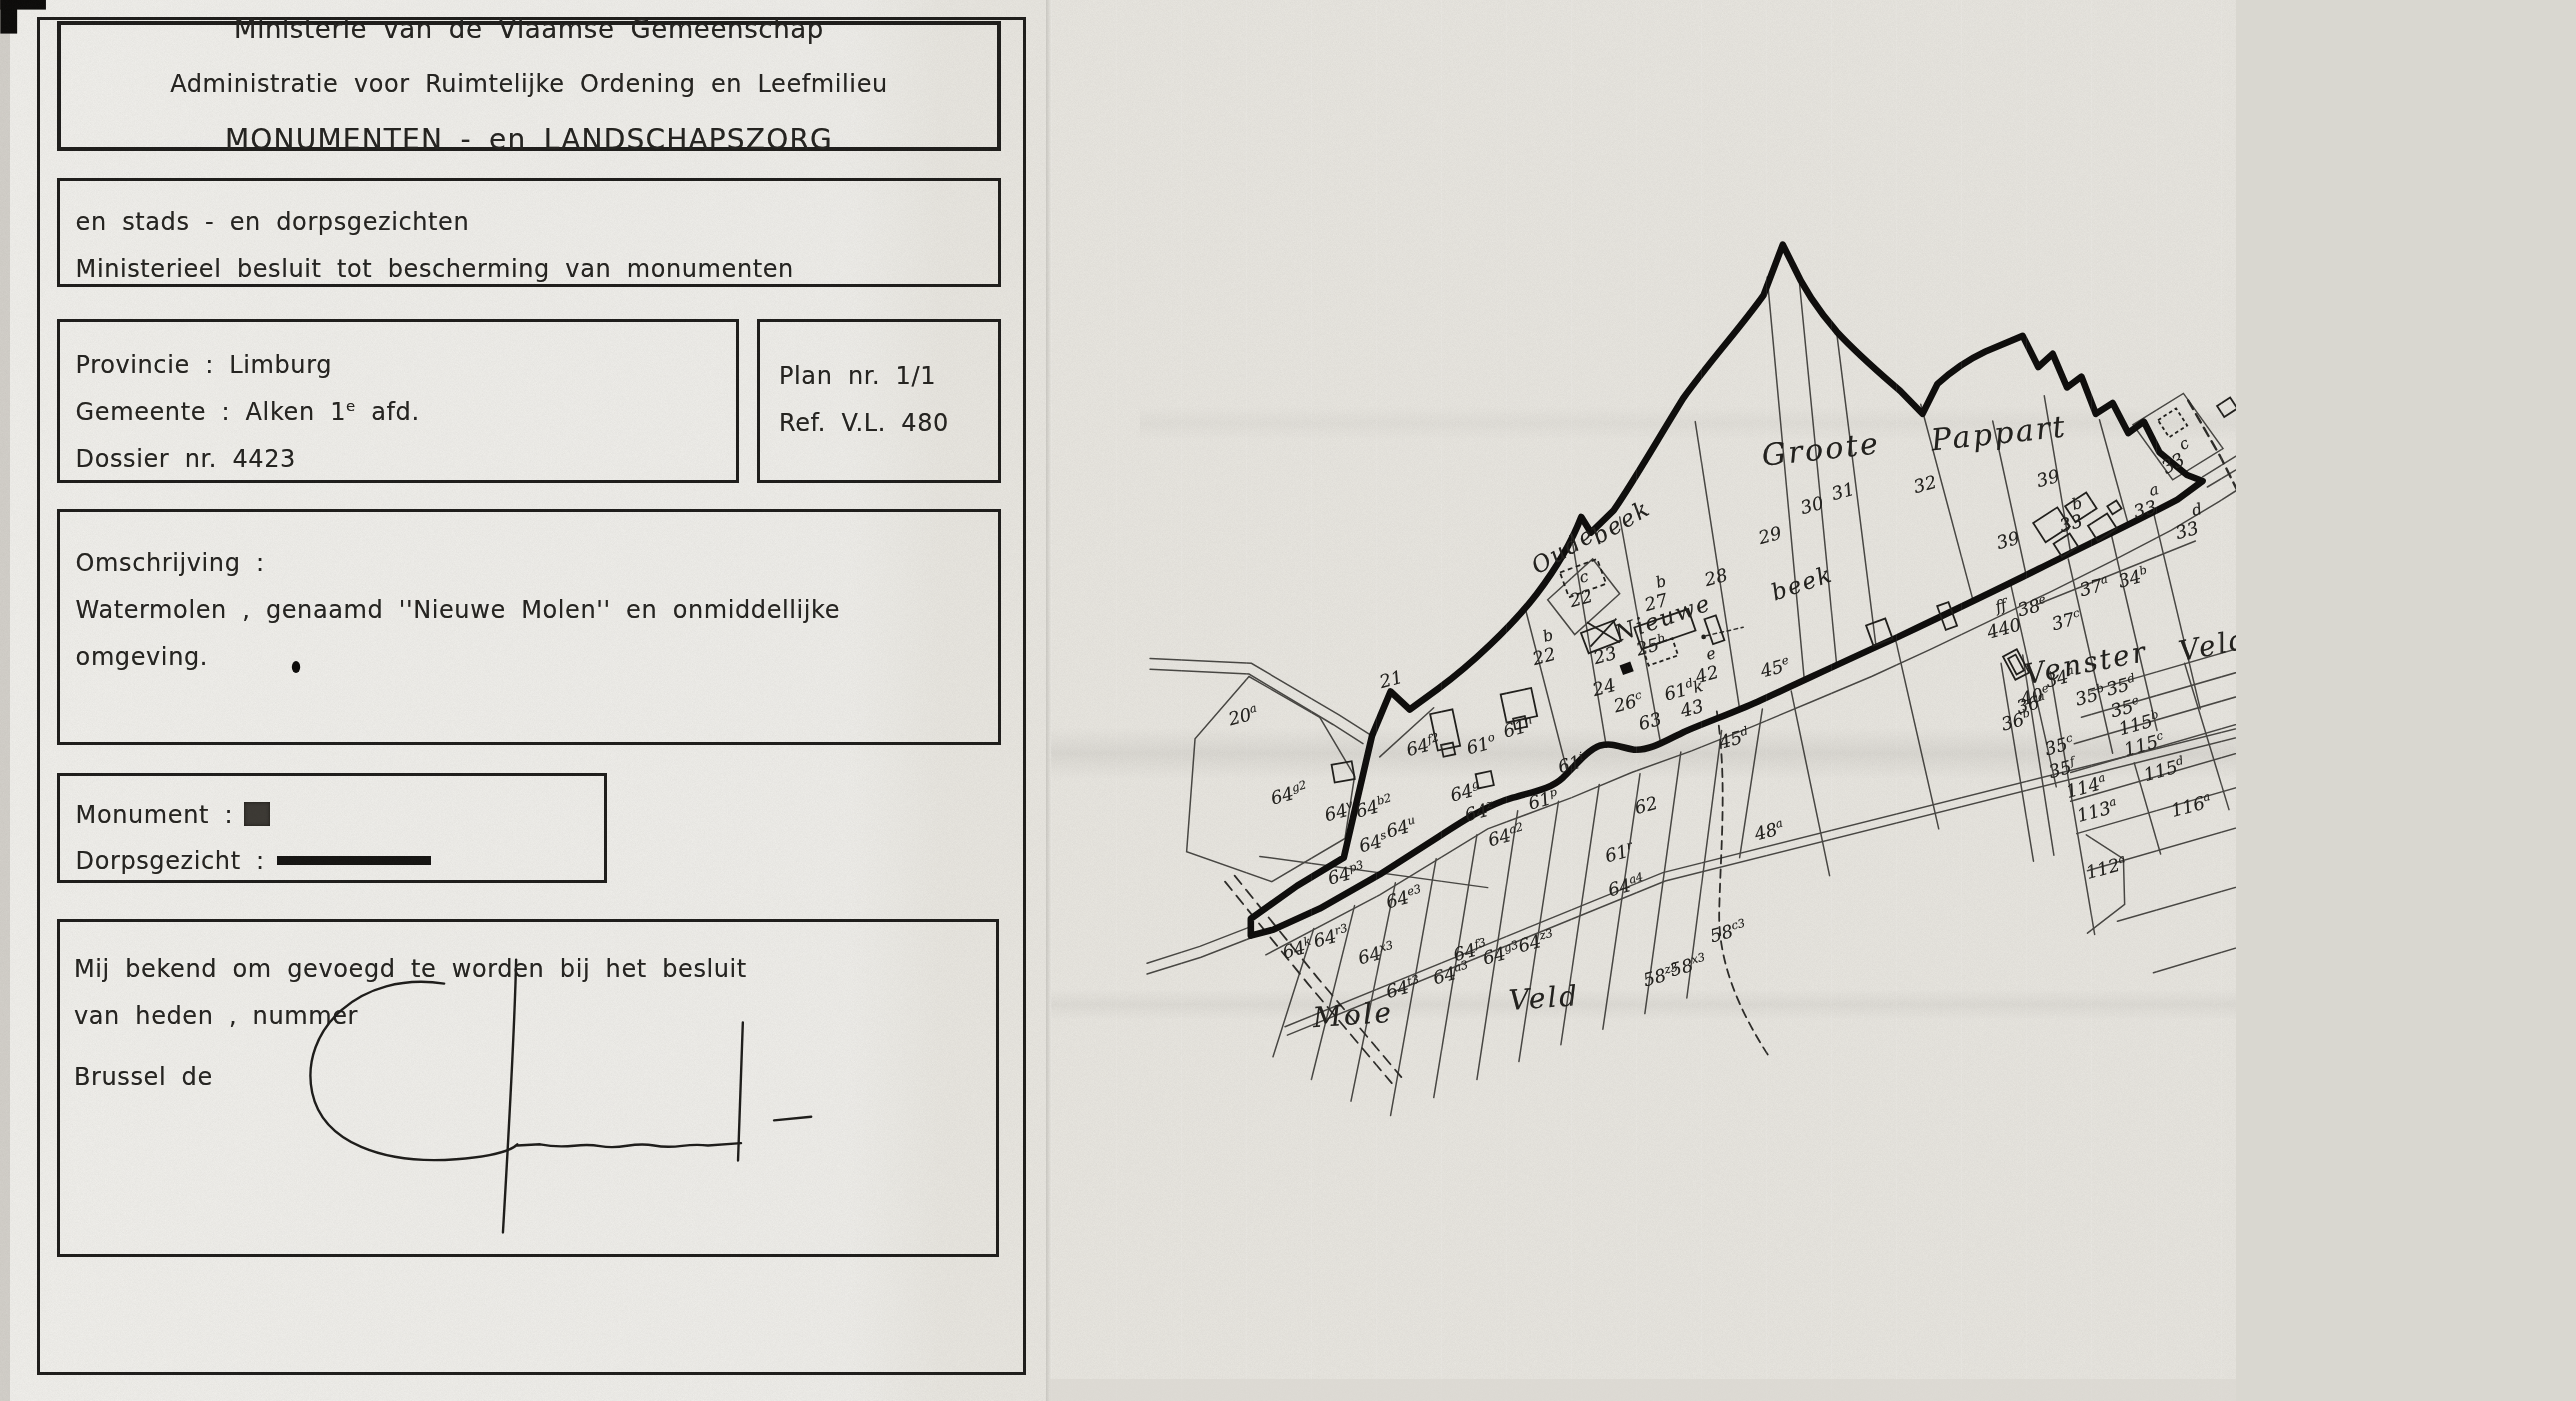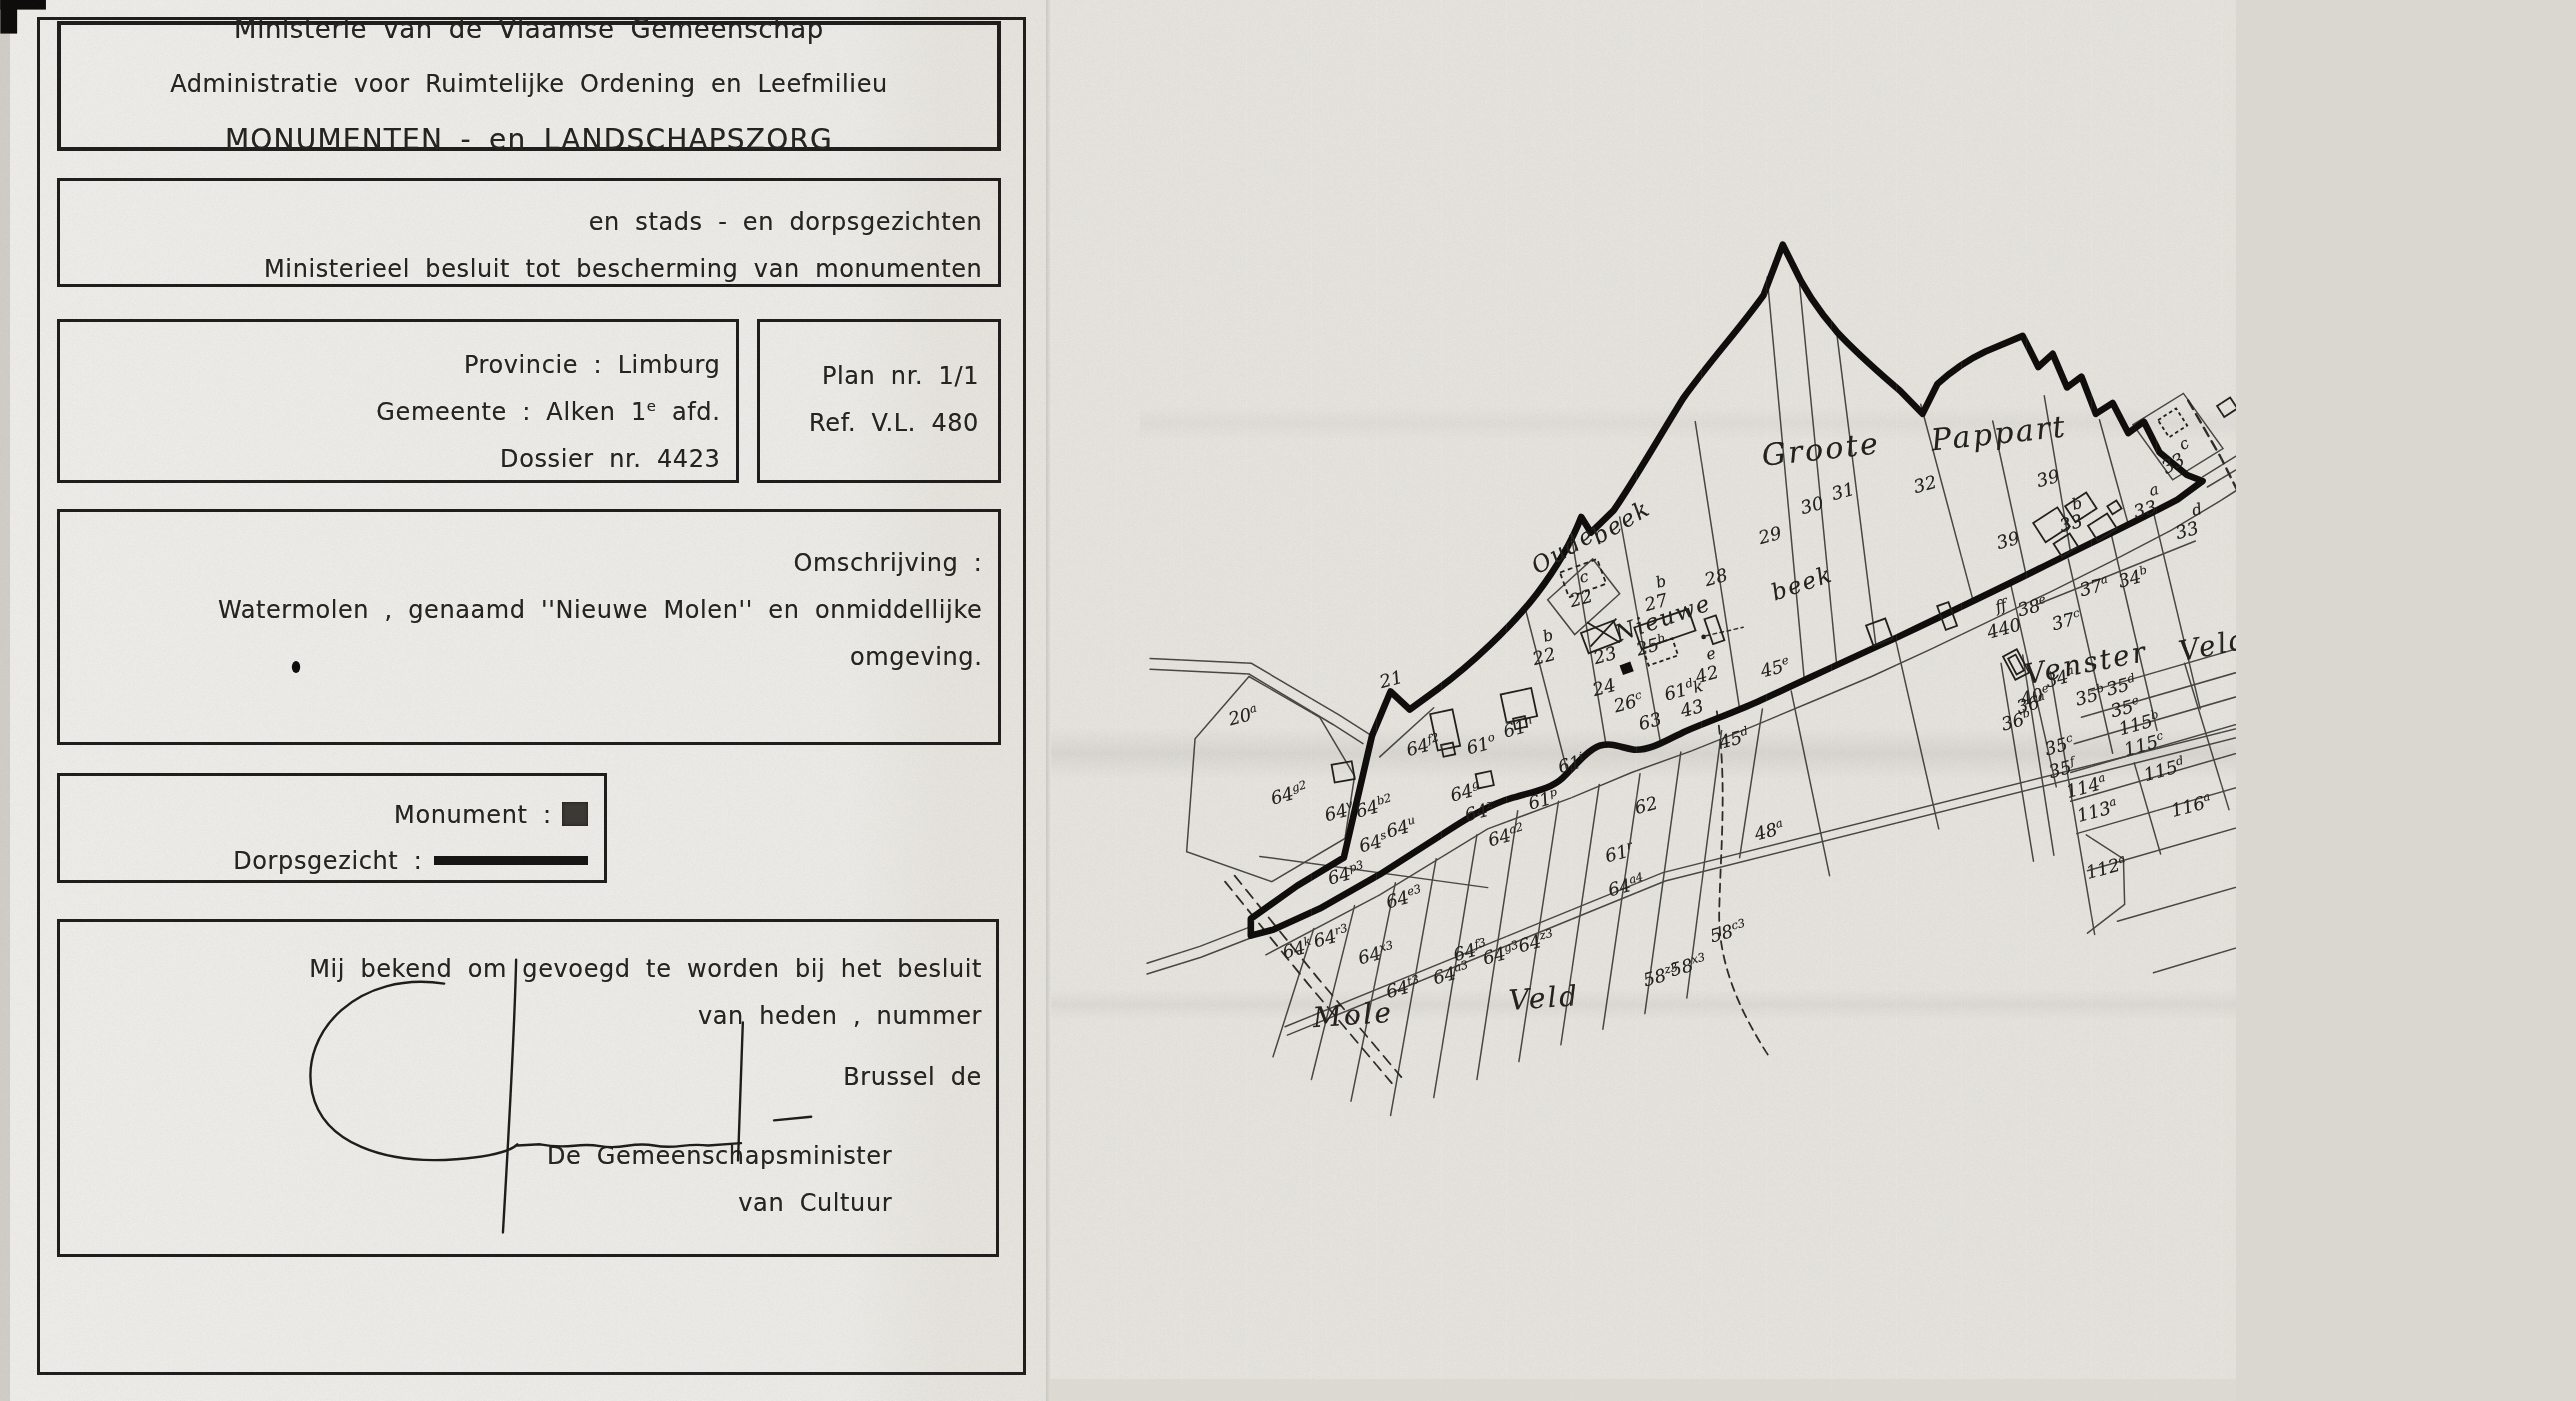--- a/index.html
+++ b/index.html
@@ -1,18 +1,18 @@
 <!DOCTYPE html>
 <html style="font-size:9.6px"><head>
 <meta charset="utf-8">
 <style>
   html,body{margin:0;padding:0;}
   body{width:2576px;height:1401px;background:#d9d7d0;font-family:"DejaVu Sans",sans-serif;}
   #page{position:relative;width:2236px;height:1401px;overflow:hidden;
-        background:linear-gradient(90deg,#f1f0ec 0%,#efeeea 38%,#e9e7e1 42%,#e8e6e0 100%);text-align:right;}
+        background:linear-gradient(90deg,#f1f0ec 0%,#efeeea 38%,#e9e7e1 42%,#e8e6e0 100%);}
   
   .edge-strip-left{position:absolute;left:0;top:0;width:9.6px;height:1401px;background:#c9c7c0;opacity:.75;}
   .seam{position:absolute;left:1046px;top:0;width:4.8px;height:1401px;
         background:linear-gradient(90deg,rgba(60,58,52,.16),rgba(60,58,52,0));}
   .streaks{position:absolute;left:1051px;top:0;width:1479px;height:1401px;pointer-events:none;opacity:.5;
         background:repeating-linear-gradient(90deg,rgba(255,255,255,.16) 0 1.2px,rgba(255,255,255,0) 1.2px 65px);}
   .crease1{position:absolute;left:1051px;top:727px;width:1476px;height:52px;
         background:linear-gradient(180deg,rgba(40,38,34,0),rgba(40,38,34,.07),rgba(40,38,34,0));}
   .crease2{position:absolute;left:1051px;top:989px;width:1476px;height:31px;
         background:linear-gradient(180deg,rgba(40,38,34,0),rgba(40,38,34,.05),rgba(40,38,34,0));}
@@ -92,24 +92,20 @@
   <div class="box" id="box-legend">
     <div class="ft"><span>Monument :</span><span class="mon-square"></span></div>
     <div class="ft"><span>Dorpsgezicht :</span><span class="dg-line"></span></div>
   </div>
 
 
   <div class="box" id="box-sign">
     <div class="ft">Mij bekend om gevoegd te worden bij het besluit</div>
     <div class="ft">van heden , nummer</div>
     <div class="ft" style="margin-top:14.4px;">Brussel de</div>
-    <div class="sign-block">
-      <div class="ft">De Gemeenschapsminister</div>
-      <div class="ft">van Cultuur</div>
-    </div>
   </div>
 
   <svg width="2576" height="1401" viewBox="0 0 4294 2336" style="position:absolute;left:0;top:0;" xmlns="http://www.w3.org/2000/svg">
     <defs>
       <filter id="grain" x="0" y="0" width="100%" height="100%">
         <feTurbulence type="fractalNoise" baseFrequency="0.8" numOctaves="2" stitchTiles="stitch" result="n"></feTurbulence>
         <feColorMatrix in="n" type="matrix" values="0 0 0 0 0.12  0 0 0 0 0.11  0 0 0 0 0.10  0 0 0 0.16 0"></feColorMatrix>
       </filter>
     </defs>
 

